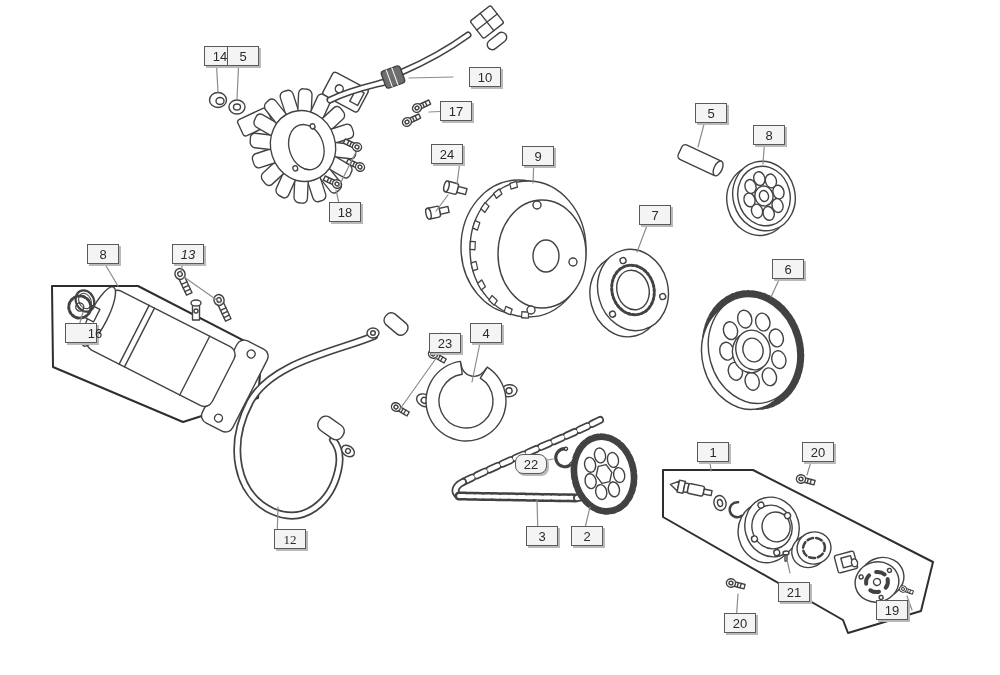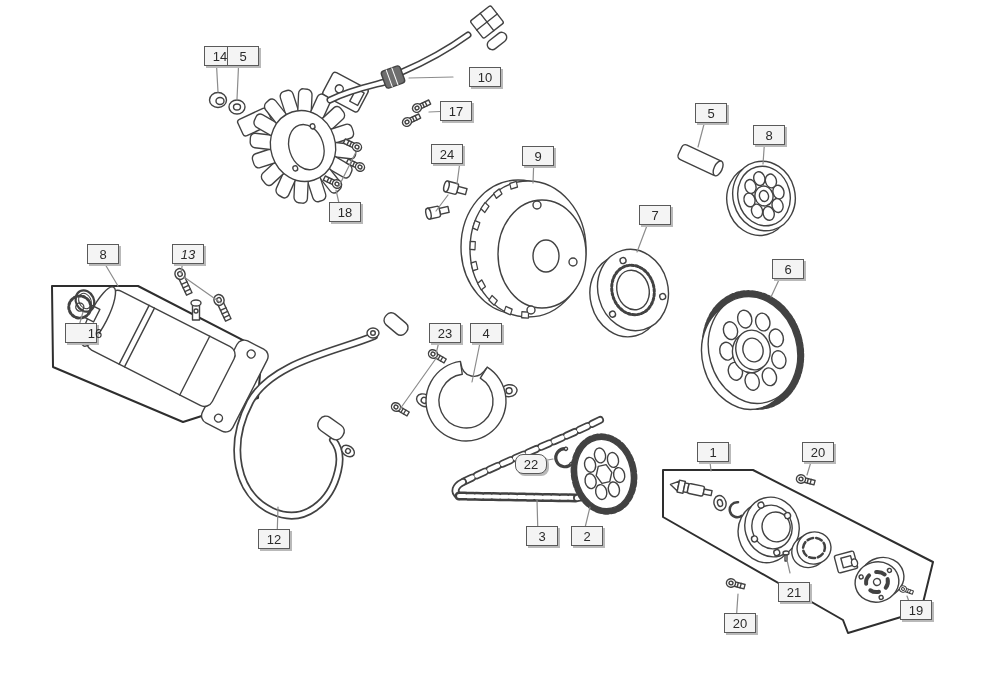--- a/index.html
+++ b/index.html
@@ -404,28 +404,28 @@
       <div class="callout" style="left: 571px; top: 526px;">2</div>
       <div class="callout" style="left: 526px; top: 526px;">3</div>
       <div class="callout" style="left: 470px; top: 323px;">4</div>
       <div class="callout" style="left: 695px; top: 103px;">5</div>
       <div class="callout" style="left: 772px; top: 259px;">6</div>
       <div class="callout" style="left: 639px; top: 205px;">7</div>
       <div class="callout" style="left: 753px; top: 125px;">8</div>
       <div class="callout" style="left: 522px; top: 146px;">9</div>
       <div class="callout" style="left: 441px; top: 67px; margin-left: 28px;">10</div>
       <div class="callout" style="left: 87px; top: 244px;">8</div>
-      <div class="callout" style="left: 258px; top: 529px;">12</div>
+      <div class="callout" style="left: 274px; top: 529px; font-family: Liberation Serif, serif;">12</div>
       <div class="callout" style="left: 172px; top: 244px; font-style: italic;">13</div>
       <div class="callout" style="left: 204px; top: 46px;">14</div>
       <div class="callout" style="left: 227px; top: 46px;">5</div>
       <div class="callout" style="left: 65px; top: 323px; padding-left: 28px;">16</div>
       <div class="callout" style="left: 440px; top: 101px;">17</div>
       <div class="callout" style="left: 329px; top: 202px;">18</div>
-      <div class="callout" style="left: 900px; top: 600px;">19</div>
+      <div class="callout" style="left: 876px; top: 600px;">19</div>
       <div class="callout" style="left: 802px; top: 442px;">20</div>
       <div class="callout" style="left: 724px; top: 613px;">20</div>
       <div class="callout" style="left: 778px; top: 582px;">21</div>
       <div class="callout" style="left: 515px; top: 454px; border-radius: 8px;">22</div>
-      <div class="callout" style="left: 429px; top: 323px;">23</div>
+      <div class="callout" style="left: 429px; top: 333px;">23</div>
       <div class="callout" style="left: 431px; top: 144px;">24</div>
     </div>
 </div>
 
 </body></html>

